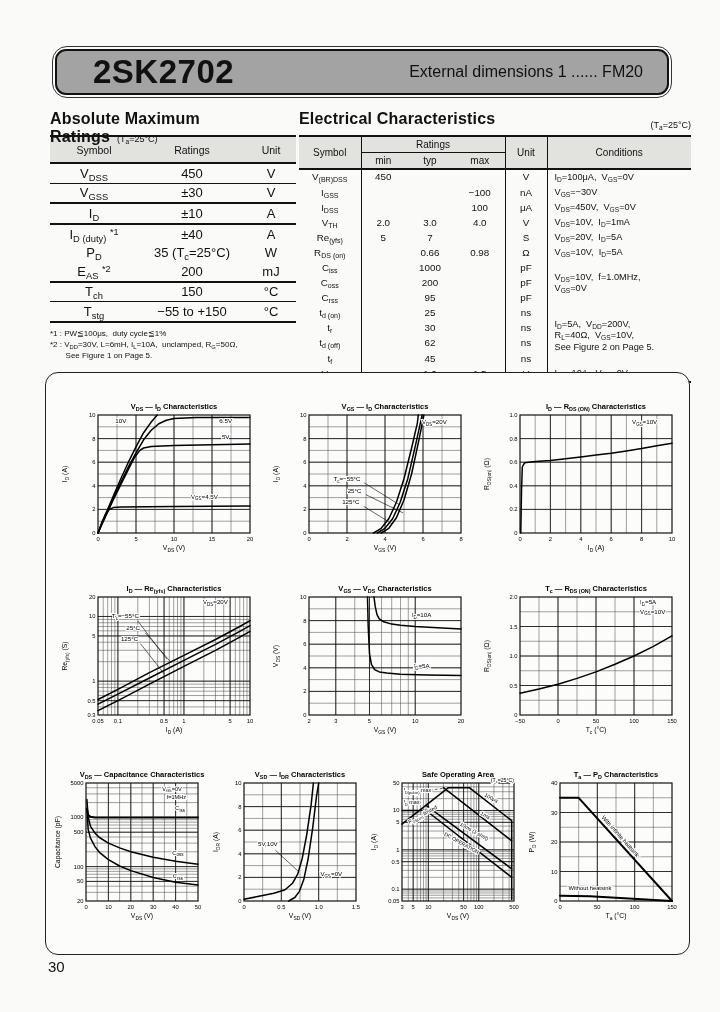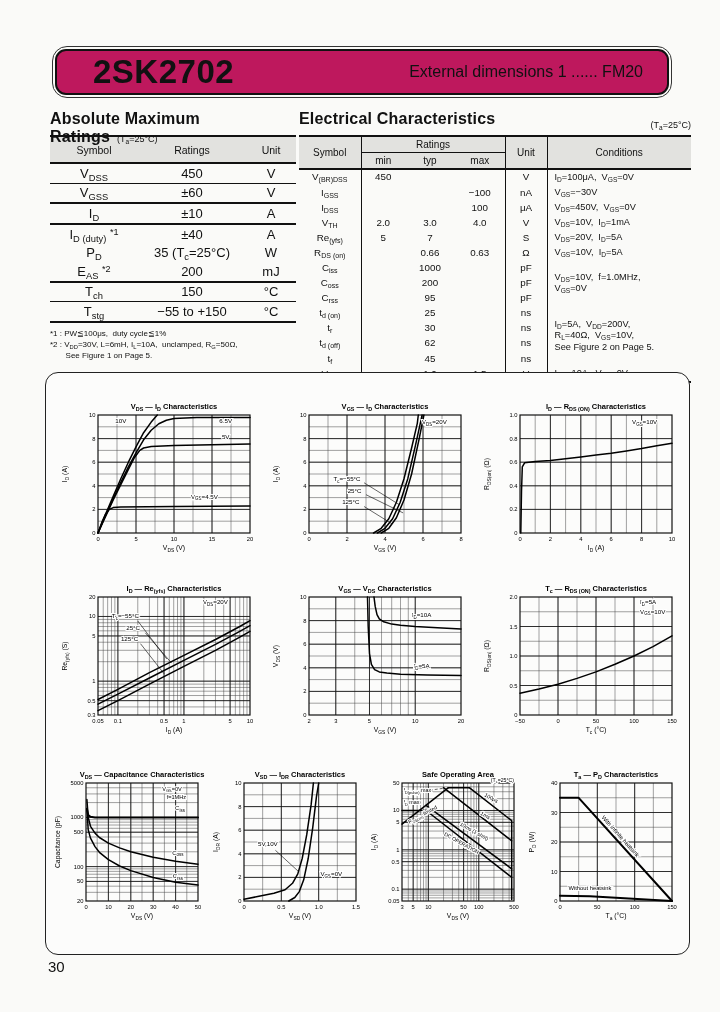--- a/index.html
+++ b/index.html
@@ -13,21 +13,21 @@
   sub{font-size:72%;vertical-align:-0.28em;line-height:0;}
   sup{font-size:70%;vertical-align:0.45em;line-height:0;}
 
   
   .hdr-outer{
     position:absolute;left:52px;top:46px;width:620px;height:52px;
     border:1px solid #333;border-radius:15px;padding:2px;box-sizing:border-box;
   }
   .hdr-inner{
     width:100%;height:100%;box-sizing:border-box;
-    background:#be185d;border:2.5px solid #111;border-radius:11px;
+    background:#a3a3a3;border:2.5px solid #111;border-radius:11px;
     display:flex;align-items:center;justify-content:space-between;
     padding:0 24px 0 36px;
   }
   .part-no{font-size:33px;font-weight:bold;letter-spacing:0.5px;}
   .ext-dim{font-size:16px;}
 
   
   .sec-head{position:relative;height:20px;}
   .sec-title{font-size:16px;font-weight:bold;letter-spacing:0.2px;}
   .sec-note{font-size:9px;margin-left:7px;}
@@ -101,21 +101,21 @@
       </tr>
     </thead>
     <tbody>
       <tr class="bthin">
         <td class="fmt">V<sub>DSS</sub></td>
         <td class="fmt">450</td>
         <td>V</td>
       </tr>
       <tr class="bthick">
         <td class="fmt">V<sub>GSS</sub></td>
-        <td class="fmt">±60</td>
+        <td class="fmt">±30</td>
         <td>V</td>
       </tr>
       <tr class="bthick">
         <td class="fmt">I<sub>D</sub></td>
         <td class="fmt">±10</td>
         <td>A</td>
       </tr>
       <tr>
         <td class="fmt">I<sub>D (duty)</sub> <sup>*1</sup></td>
         <td class="fmt">±40</td>
@@ -214,21 +214,21 @@
         <td>5</td>
         <td>7</td>
         <td></td>
         <td class="vl vr">S</td>
         <td class="cond fmt">V<sub>DS</sub>=20V,  I<sub>D</sub>=5A</td>
       </tr>
       <tr>
         <td class="vr fmt">R<sub>DS (on)</sub></td>
         <td></td>
         <td>0.66</td>
-        <td>0.63</td>
+        <td>0.98</td>
         <td class="vl vr">Ω</td>
         <td class="cond fmt">V<sub>GS</sub>=10V,  I<sub>D</sub>=5A</td>
       </tr>
       <tr>
         <td class="vr fmt">C<sub>iss</sub></td>
         <td></td>
         <td>1000</td>
         <td></td>
         <td class="vl vr">pF</td>
         <td class="cond fmt" rowspan="3">V<sub>DS</sub>=10V,  f=1.0MHz,<br>V<sub>GS</sub>=0V</td>

